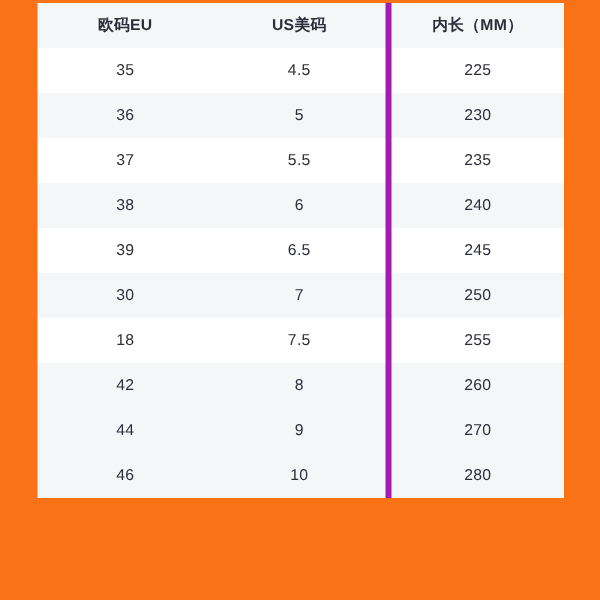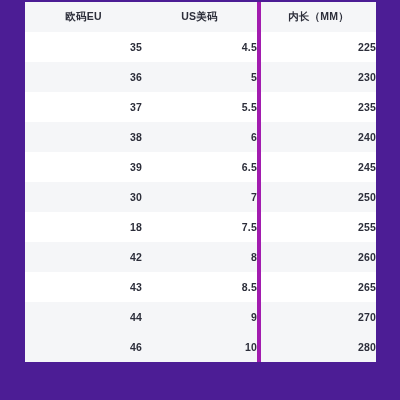--- a/index.html
+++ b/index.html
@@ -8,21 +8,21 @@
     width: 400px;
     height: 400px;
     background: #ffffff;
     font-family: "Liberation Sans", "DejaVu Sans", sans-serif;
   }
 
   #page {
     position: relative;
     width: 400px;
     height: 400px;
-    background: #4c1d95;
+    background: #f97316;
     overflow: hidden;
   }
 
   
   #size-table-wrap {
     position: absolute;
     left: 25px;
     top: 2px;
     width: 351px;
     height: 390px;
@@ -51,23 +51,22 @@
 
   table.size-table th {
     background: #f5f6f8;
     font-size: 10.5px;
     font-weight: bold;
     letter-spacing: 0.2px;
   }
 
   table.size-table td {
     font-size: 10.5px;
-    font-weight: bold;
+    font-weight: normal;
     letter-spacing: 0.2px;
-    text-align: right;
   }
 
   
   tbody tr.row-odd  td { background: #ffffff; }
   tbody tr.row-even td { background: #f5f6f8; }
 
   
   table.size-table th.col-3,
   table.size-table td.col-3 {
     border-left: 4px solid #a21caf;
@@ -130,25 +129,20 @@
         <tr class="row-odd">
           <td class="col-1">18</td>
           <td class="col-2">7.5</td>
           <td class="col-3">255</td>
         </tr>
         <tr class="row-even">
           <td class="col-1">42</td>
           <td class="col-2">8</td>
           <td class="col-3">260</td>
         </tr>
-        <tr class="row-odd">
-          <td class="col-1">43</td>
-          <td class="col-2">8.5</td>
-          <td class="col-3">265</td>
-        </tr>
         <tr class="row-even">
           <td class="col-1">44</td>
           <td class="col-2">9</td>
           <td class="col-3">270</td>
         </tr>
         <tr class="row-even">
           <td class="col-1">46</td>
           <td class="col-2">10</td>
           <td class="col-3">280</td>
         </tr>

